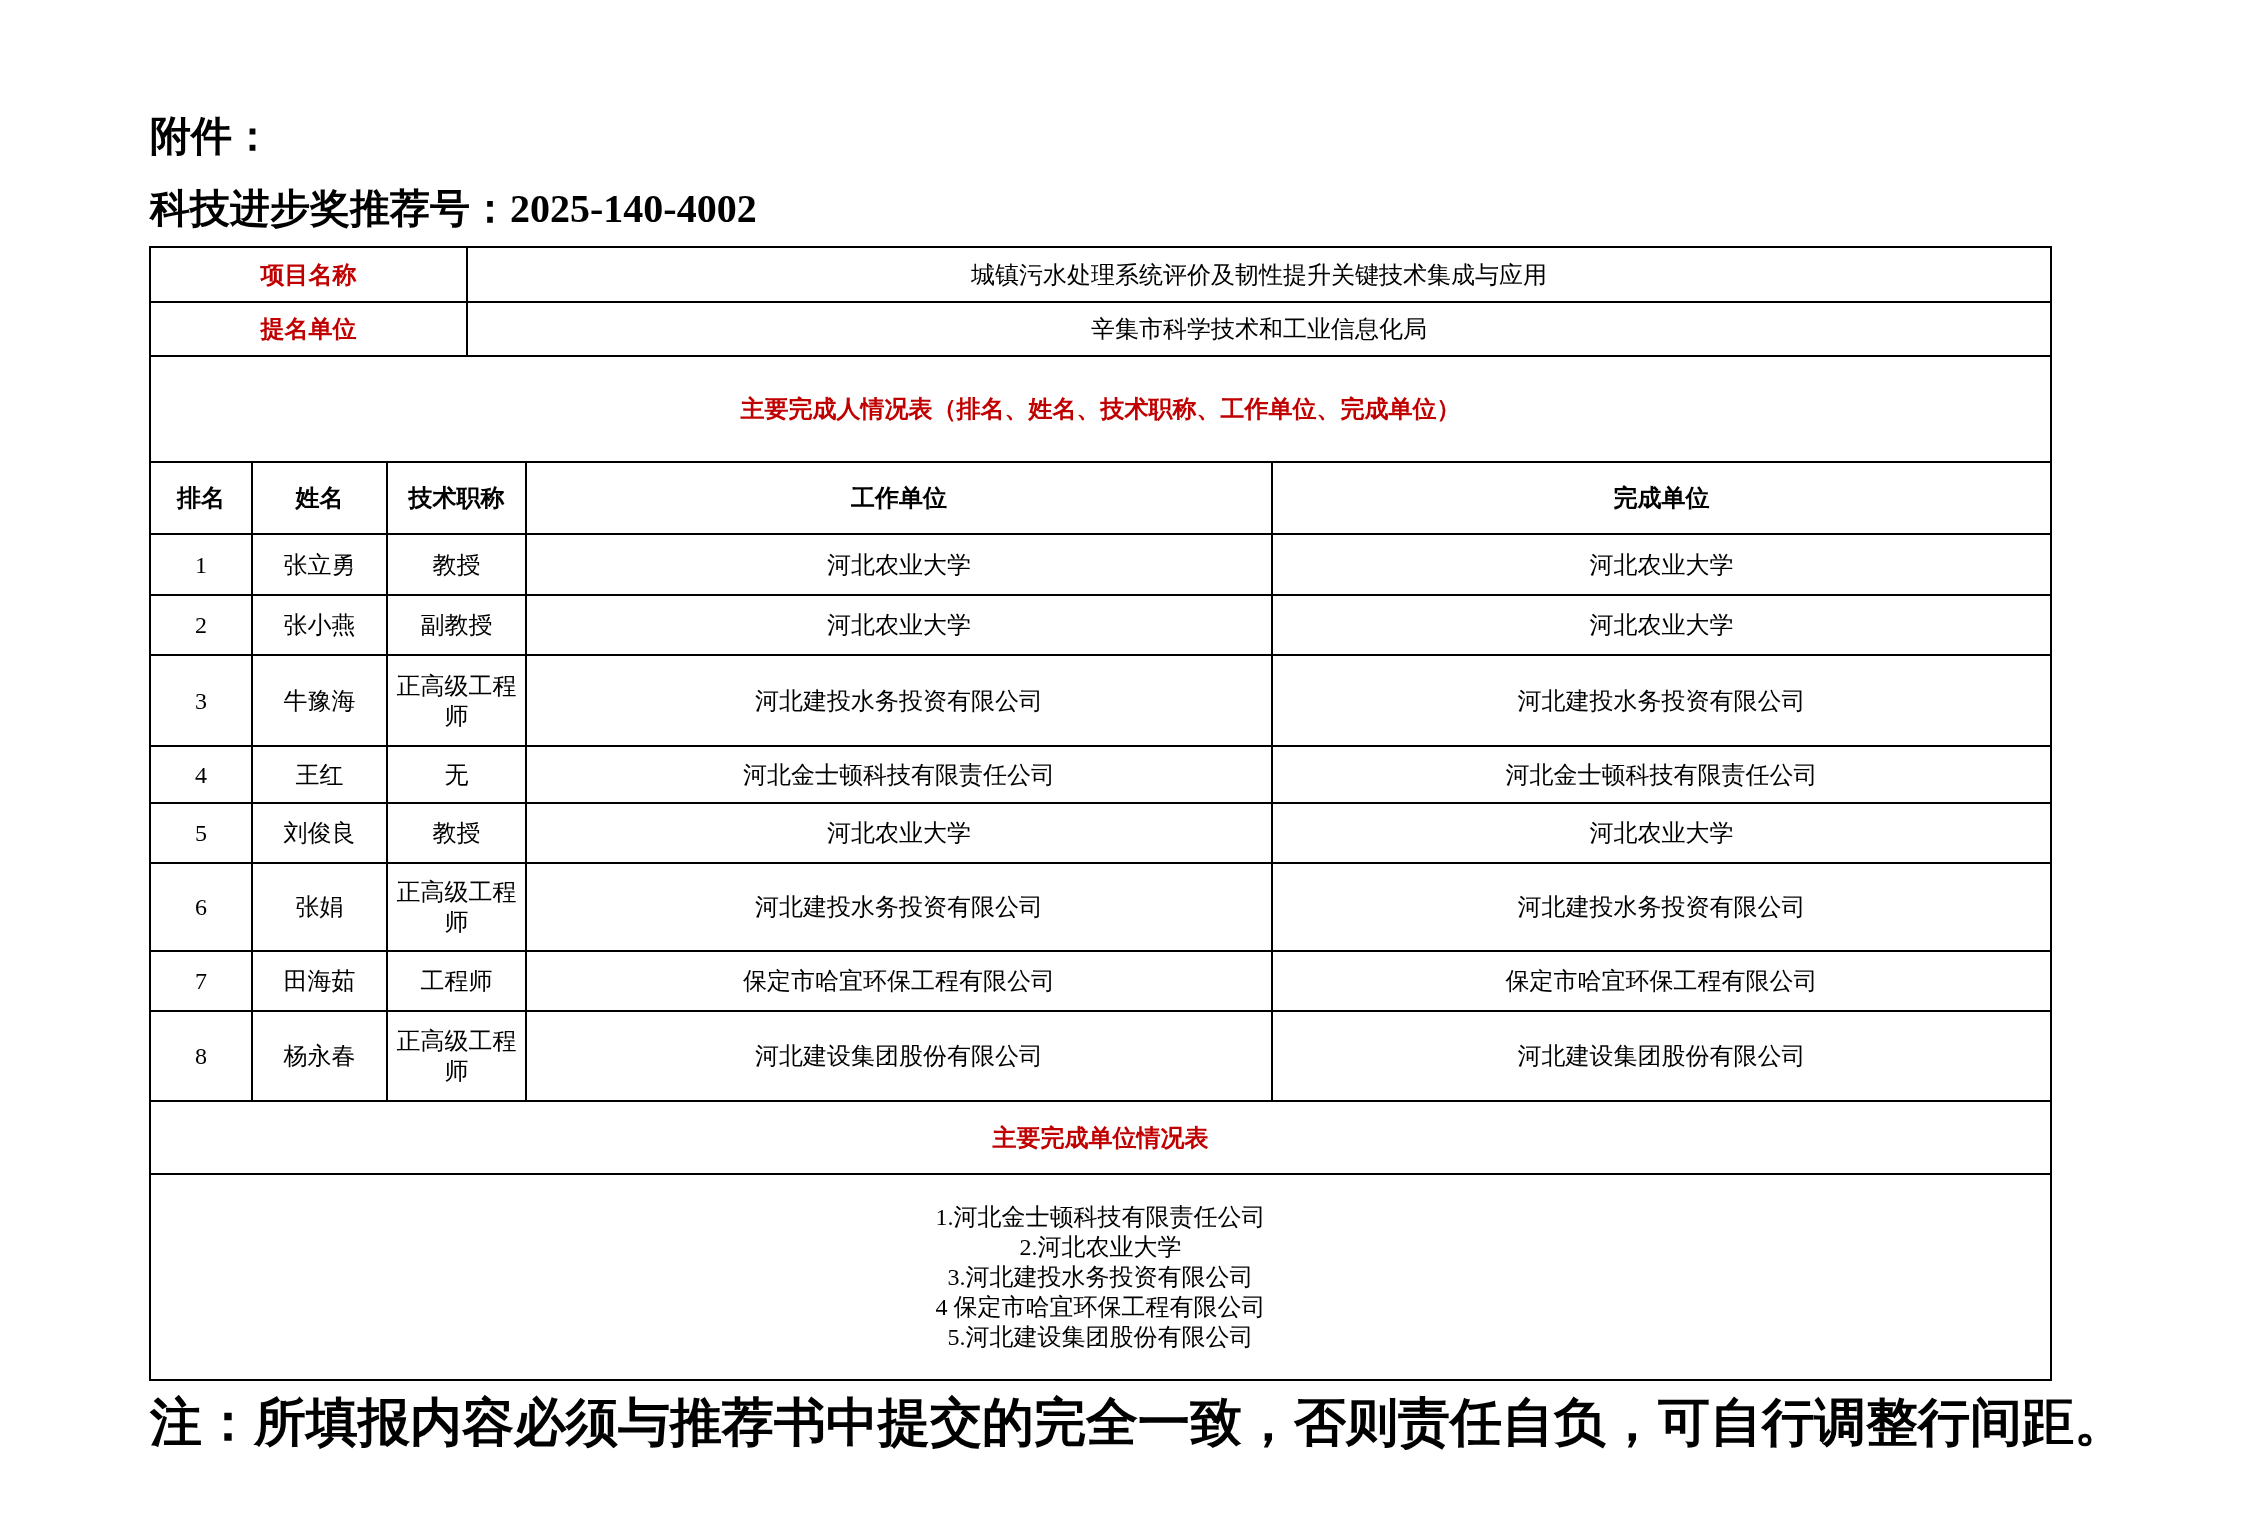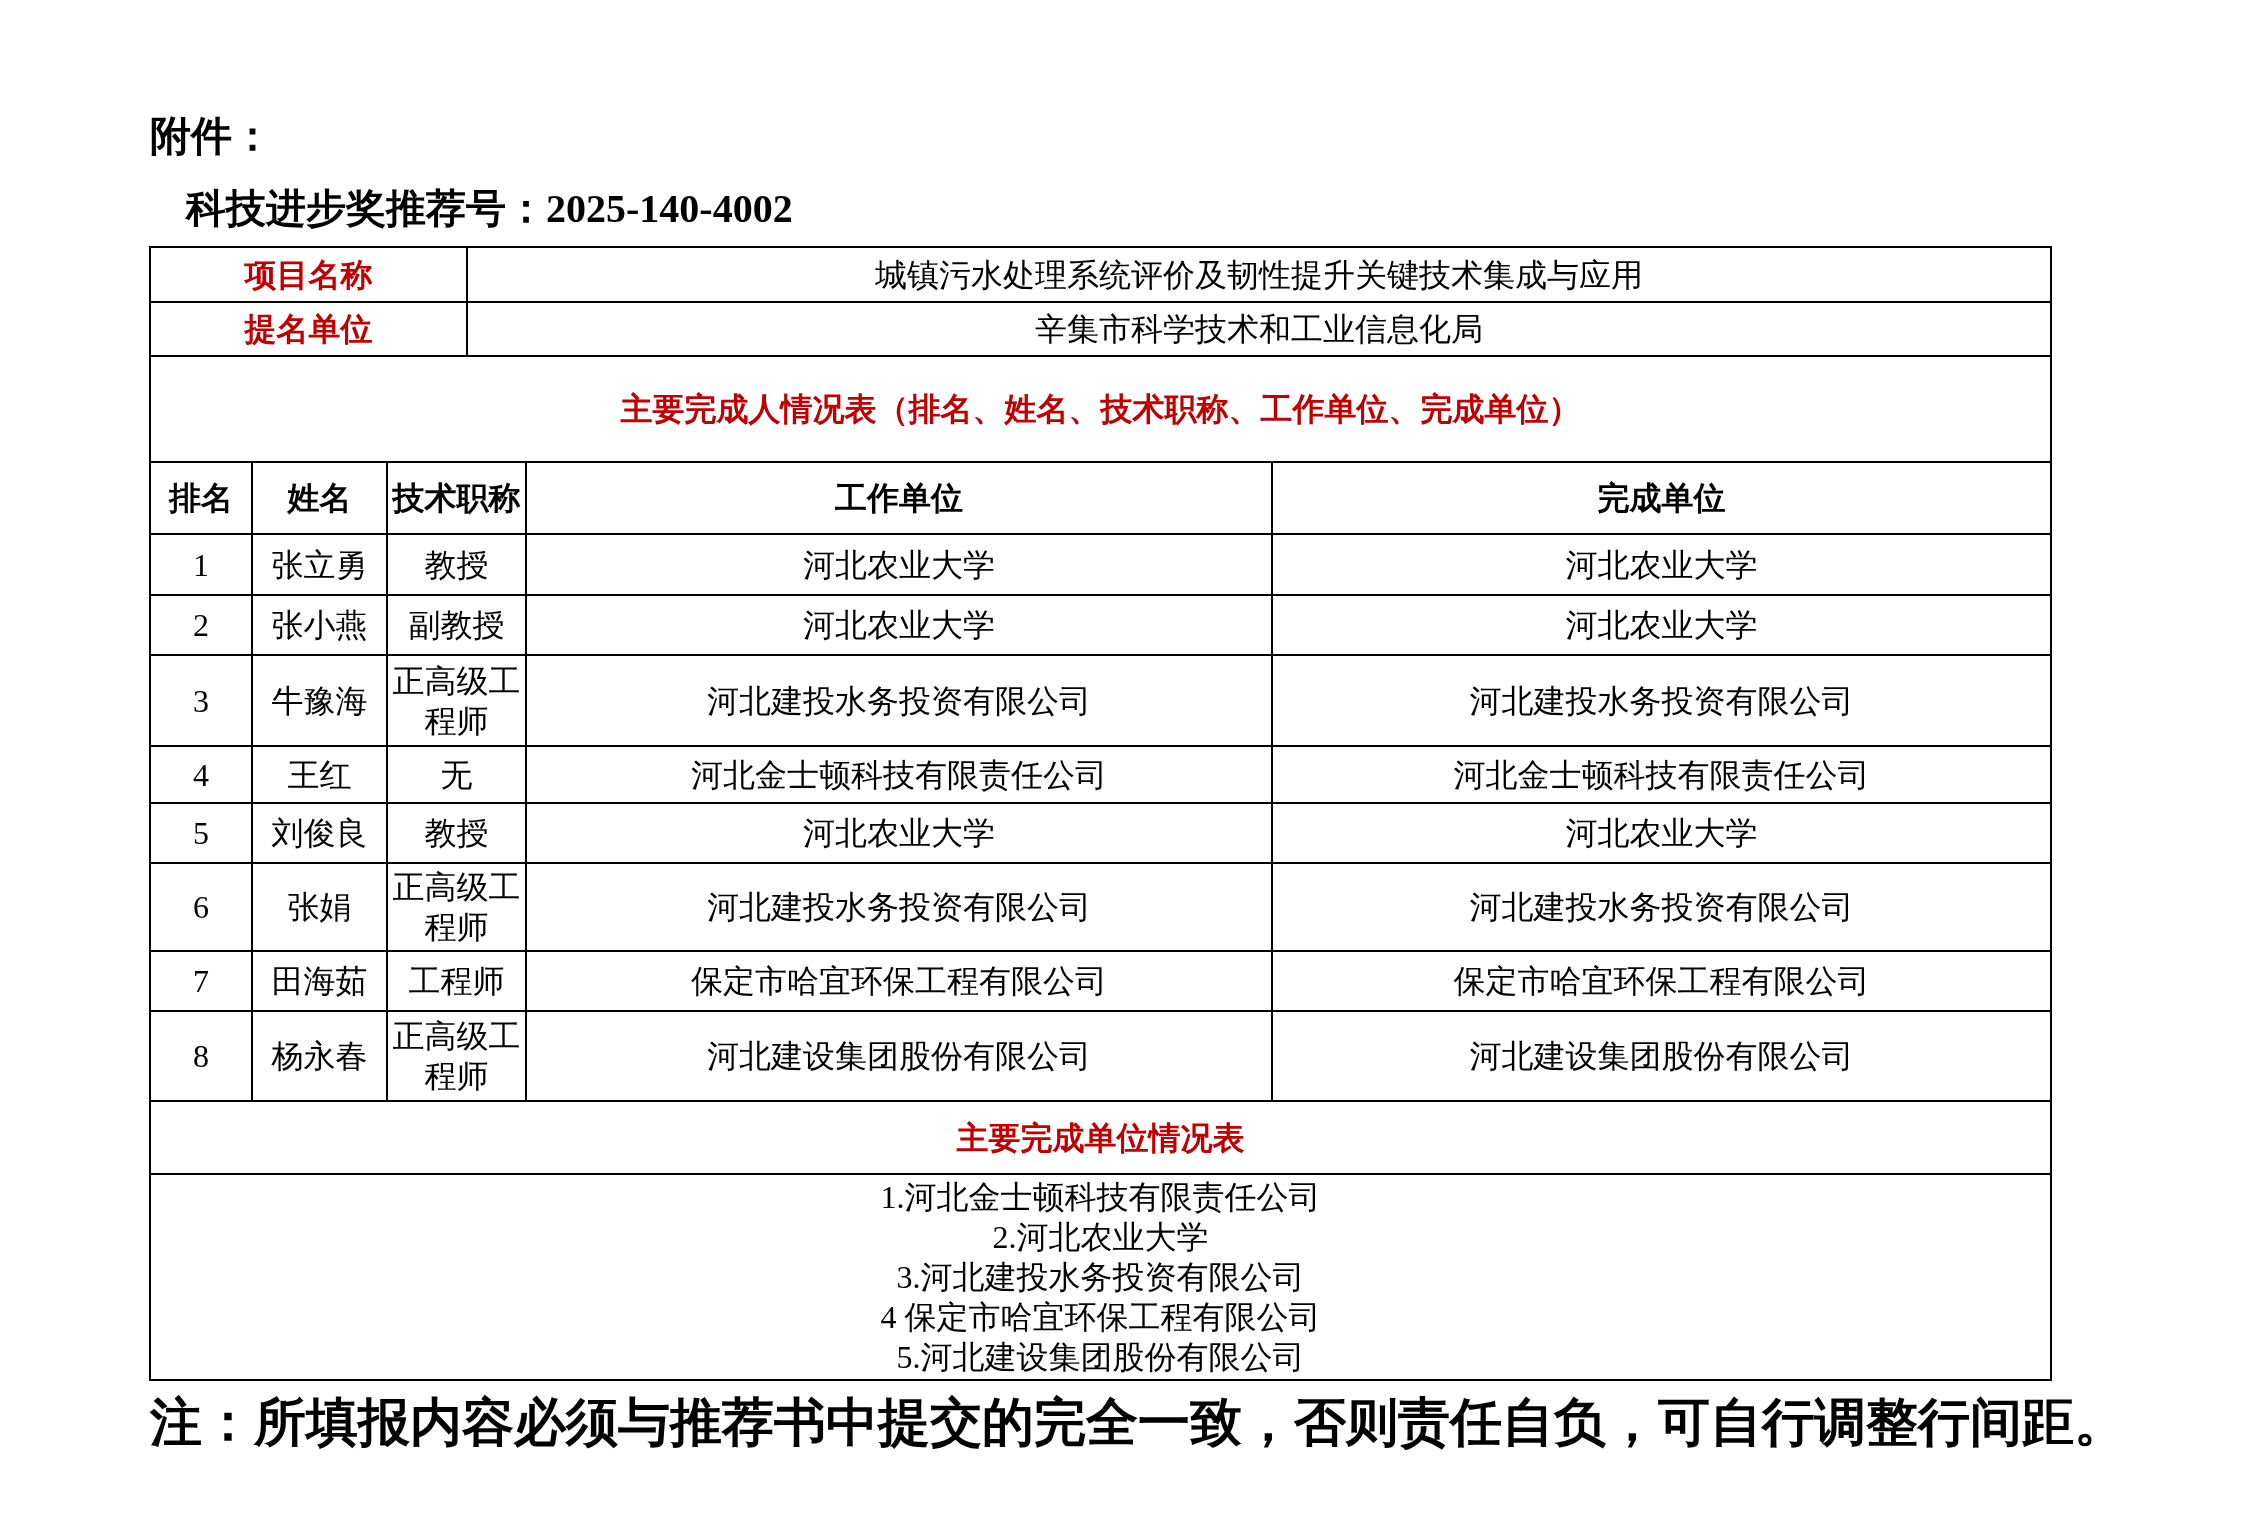--- a/index.html
+++ b/index.html
@@ -6,32 +6,32 @@
   body{
     width:2245px;height:1523px;position:relative;overflow:hidden;
     font-family:"Liberation Serif","DejaVu Serif",serif;color:#000;
   }
   .attachment{
     position:absolute;left:150px;top:116px;
     font-size:41px;font-weight:bold;line-height:1;
   }
   .recline{
     position:absolute;left:150px;top:189px;
-    font-size:40px;font-weight:bold;line-height:1;margin-left:36px;
+    font-size:40px;font-weight:bold;line-height:1;
   }
   .recline .num{font-weight:bold;}
   table.main{
     position:absolute;left:149px;top:246px;
     width:1901px;border-collapse:collapse;table-layout:fixed;
   }
   table.main td{
     border:2px solid #000;
     padding:2px 4px;
     text-align:center;vertical-align:middle;
-    font-size:32px;line-height:1.25;
+    font-size:24px;line-height:1.25;
     overflow:hidden;
   }
   td.redlab{color:#c00000;font-weight:bold;}
   td.sectitle{color:#c00000;font-weight:bold;font-size:33px;margin-top:13px;}
   tr.hdr td{font-weight:bold;}
   td.units{
     text-align:left;vertical-align:middle;
     padding-left:14px;font-size:31px;line-height:41px;
   }
   .note{

